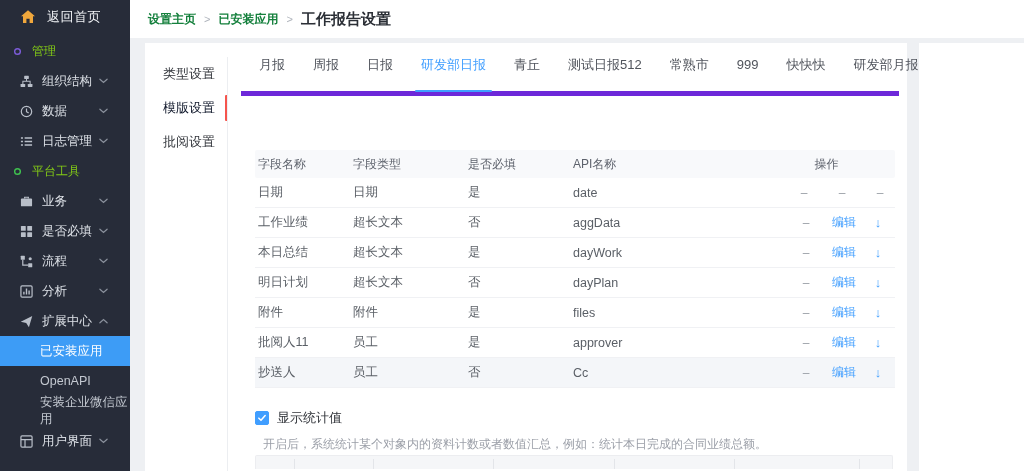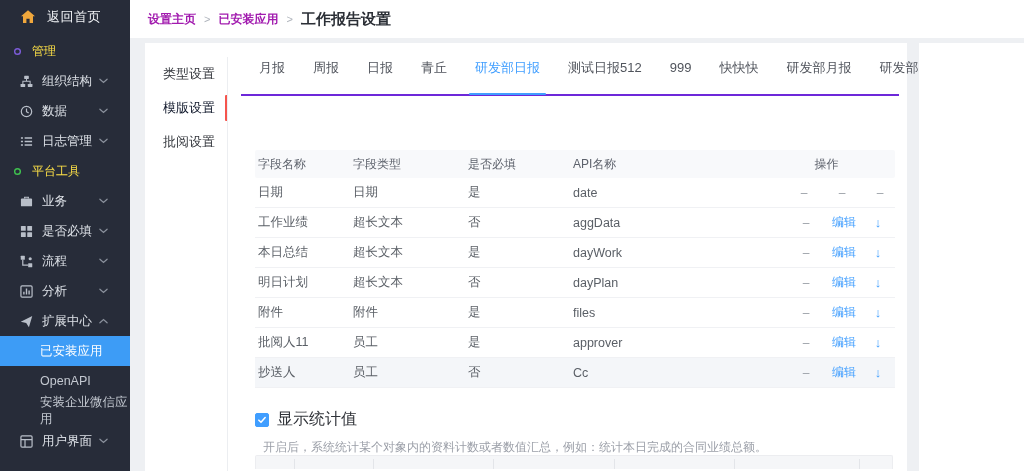--- a/index.html
+++ b/index.html
@@ -12,52 +12,52 @@
   .icon { display:inline-flex; align-items:center; justify-content:center; flex:none; }
   .icon svg { width:100%; height:100%; fill:currentColor; display:block; }
 
   
   .sidebar { position:absolute; left:0; top:0; width:130px; height:471px; background:#272c39; z-index:3; }
   .side-home { height:34px; display:flex; align-items:center; padding-left:20px; gap:11px; cursor:pointer; }
   .side-home .icon { width:16px; height:16px; color:#f0a73c; }
   .side-home-label { color:#f2f4f7; font-size:13px; font-weight:500; letter-spacing:.5px; }
   .side-nav { padding-top:2px; }
   .side-row { height:30px; display:flex; align-items:center; position:relative; }
-  .side-section { padding-left:12px; gap:9px; color:#fde047; font-size:12px; }
+  .side-section { padding-left:12px; gap:9px; color:#84cc16; font-size:12px; }
   .side-section .icon { width:11px; height:11px; }
   .side-section.purple .icon { color:#7c5cd8; }
   .side-section.green .icon { color:#3fc24f; }
   .side-item { padding:0 13px 0 20px; color:#dde1e7; font-size:12.5px; cursor:pointer; }
   .side-item .icon { width:13px; height:13px; margin-right:9px; color:#b9bfc9; }
   .side-item .chev { margin-left:auto; width:9px; height:6px; color:#8a909c; }
   .side-item .chev svg { fill:none; }
   .side-subitem { padding-left:40px; color:#c3c8d0; font-size:12.5px; cursor:pointer; }
   .side-subitem.active { background:#3d9cf6; color:#fff; }
 
   
   .topbar { position:absolute; left:130px; top:0; width:894px; height:38px; background:#fff; display:flex; align-items:center; padding-left:18px; z-index:2; }
   .crumb { display:flex; align-items:center; gap:8px; }
-  .crumb-link { color:#a21caf; font-size:12px; font-weight:600; cursor:pointer; }
+  .crumb-link { color:#15803d; font-size:12px; font-weight:600; cursor:pointer; }
   .crumb-sep { color:#aeb3bb; font-size:11px; }
   .crumb-current { color:#2b2f36; font-size:15px; font-weight:600; }
 
   
   .page { position:absolute; left:130px; top:38px; width:894px; height:433px; background:#eef0f3; }
   .card { position:absolute; left:15px; top:5px; width:762px; height:460px; background:#fff; }
   .rightpanel { position:absolute; left:789px; top:5px; width:105px; height:460px; background:#fff; }
 
   
   .submenu { position:absolute; left:0; top:14px; width:82px; }
   .submenu-item { height:34px; line-height:34px; padding-left:18px; font-size:13px; color:#32353b; cursor:pointer; position:relative; white-space:nowrap; }
   .submenu-item.active { color:#0f172a; }
   .submenu-item.active::after { content:""; position:absolute; right:-1px; top:4px; width:3px; height:26px; background:#f5544d; border-radius:1px; }
   .vdivider { position:absolute; left:82px; top:14px; bottom:0; width:1px; background:#eceef1; }
 
   
-  .tabsbar { position:absolute; left:96px; top:0; right:8px; height:53px; border-bottom:2px solid #6d28d9; display:flex; align-items:flex-end; padding-left:4px; }
+  .tabsbar { position:absolute; left:96px; top:0; right:8px; height:53px; border-bottom:5px solid #6d28d9; display:flex; align-items:flex-end; padding-left:4px; }
   .tab { padding:0 14px; font-size:13px; color:#50545c; height:52px; line-height:52px; position:relative; cursor:pointer; white-space:nowrap; }
   .tab.active { color:#409eff; }
   .tab.active::after { content:""; position:absolute; left:8px; right:8px; bottom:-1px; height:2px; background:#409eff; border-radius:1px; }
 
   
   .table { position:absolute; left:110px; top:107px; width:640px; }
   .thead, .trow { display:grid; grid-template-columns:95px 115px 105px 215px 1fr; align-items:center; }
   .thead { height:28px; background:#f8f9fb; font-size:12px; color:#5d626c; border-radius:2px; }
   .thead .cell { padding-left:3px; }
   .thead .cell.ops-h { text-align:center; padding-right:30px; }
@@ -67,21 +67,21 @@
   .ops { display:flex; justify-content:flex-end; align-items:center; padding-right:2px; }
   .op { width:38px; text-align:center; font-size:12px; color:#9aa0a6; }
   .op.link { color:#409eff; cursor:pointer; }
   .op.arrow { color:#409eff; width:30px; cursor:pointer; font-size:13px; }
 
   
   .stats { position:absolute; left:110px; top:366px; }
   .stats-row { display:flex; align-items:center; gap:8px; }
   .checkbox { width:14px; height:14px; background:#409eff; border:1px solid #409eff; border-radius:2px; display:flex; align-items:center; justify-content:center; cursor:pointer; }
   .checkbox svg { width:10px; height:10px; }
-  .stats-label { font-size:16px; color:#303339; }
+  .stats-label { font-size:13px; color:#303339; }
   .stats-desc { margin-top:9px; padding-left:8px; font-size:12px; color:#9b9fa8; height:16px; }
 
   
   .ptable { position:absolute; left:110px; top:412px; width:638px; height:14px; background:#f5f6f8; border:1px solid #ecedf0; border-bottom:none; border-radius:2px 2px 0 0; }
   .ptable .pdiv { position:absolute; top:3px; bottom:0; width:1px; background:#e3e5e9; }
 </style>
 </head>
 <body>
 
 <aside class="sidebar">
@@ -269,23 +269,24 @@
         <div class="submenu-item">类型设置</div>
         <div class="submenu-item active">模版设置</div>
         <div class="submenu-item">批阅设置</div>
       </div>
     <div class="vdivider"></div>
 
     <div class="tabsbar" id="tabsbar">
         <div class="tab">月报</div>
         <div class="tab">周报</div>
         <div class="tab">日报</div>
+        <div class="tab active">研发部日报</div>
         <div class="tab">青丘</div>
-        <div class="tab active">研发部日报</div>
         <div class="tab">测试日报512</div>
+        <div class="tab">常熟市</div>
         <div class="tab">999</div>
         <div class="tab">快快快</div>
         <div class="tab">研发部月报</div>
         <div class="tab">研发部周报</div>
       </div>
 
     <div class="table" id="table">
         <div class="thead">
           <div class="cell">字段名称</div>
           <div class="cell">字段类型</div>

